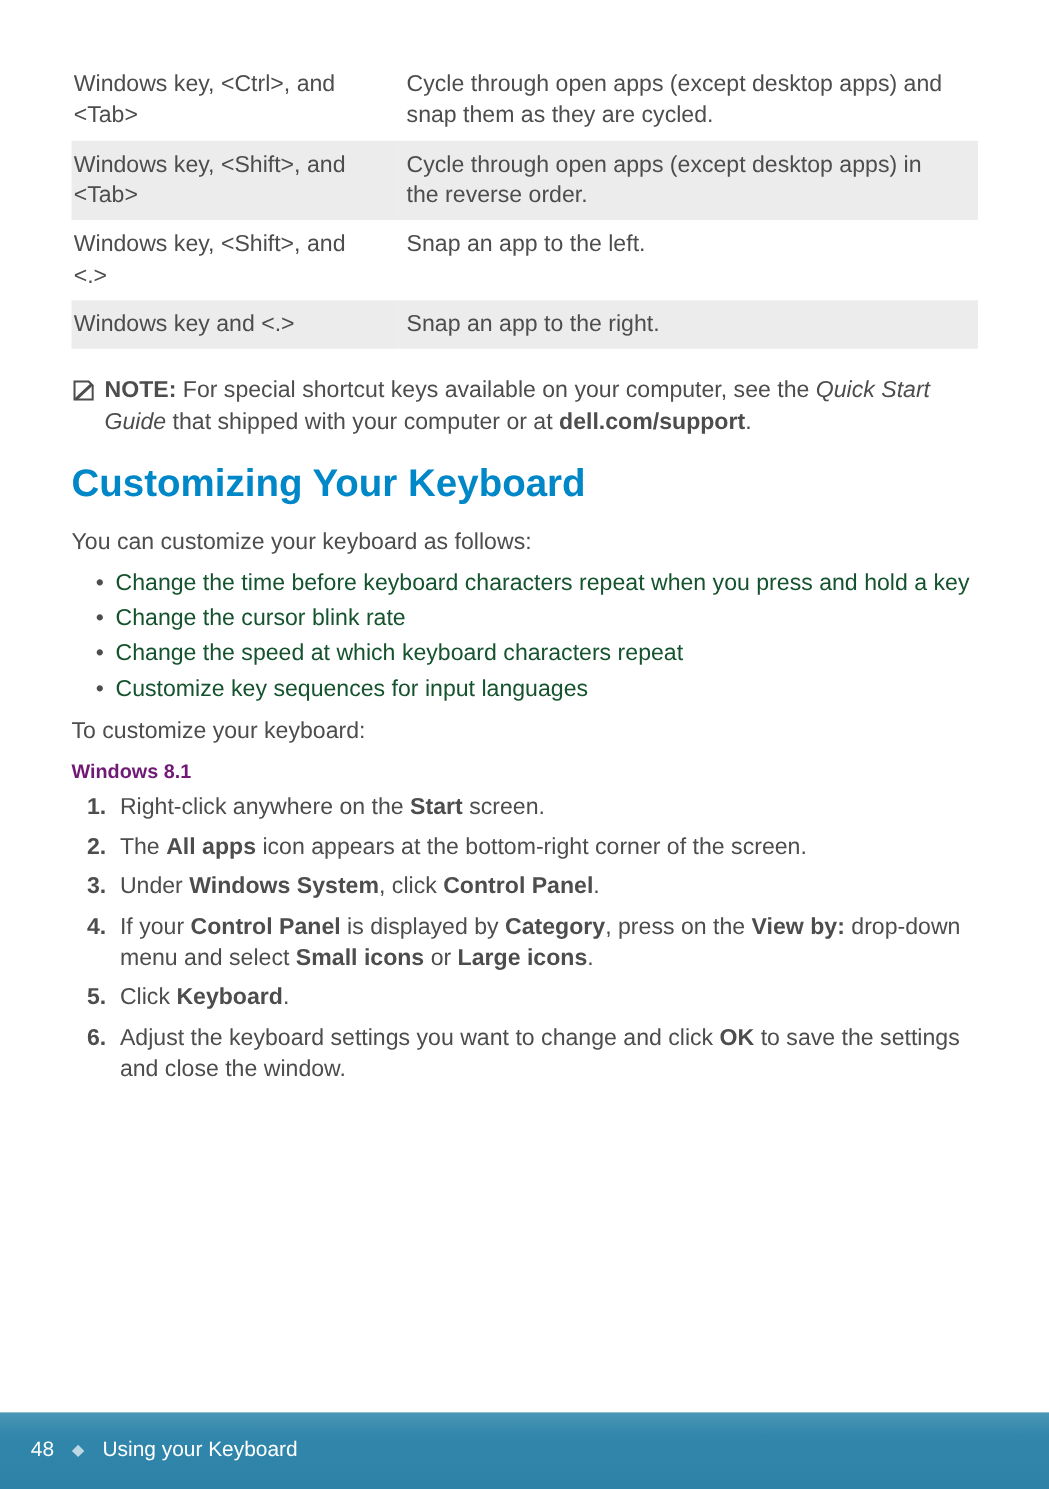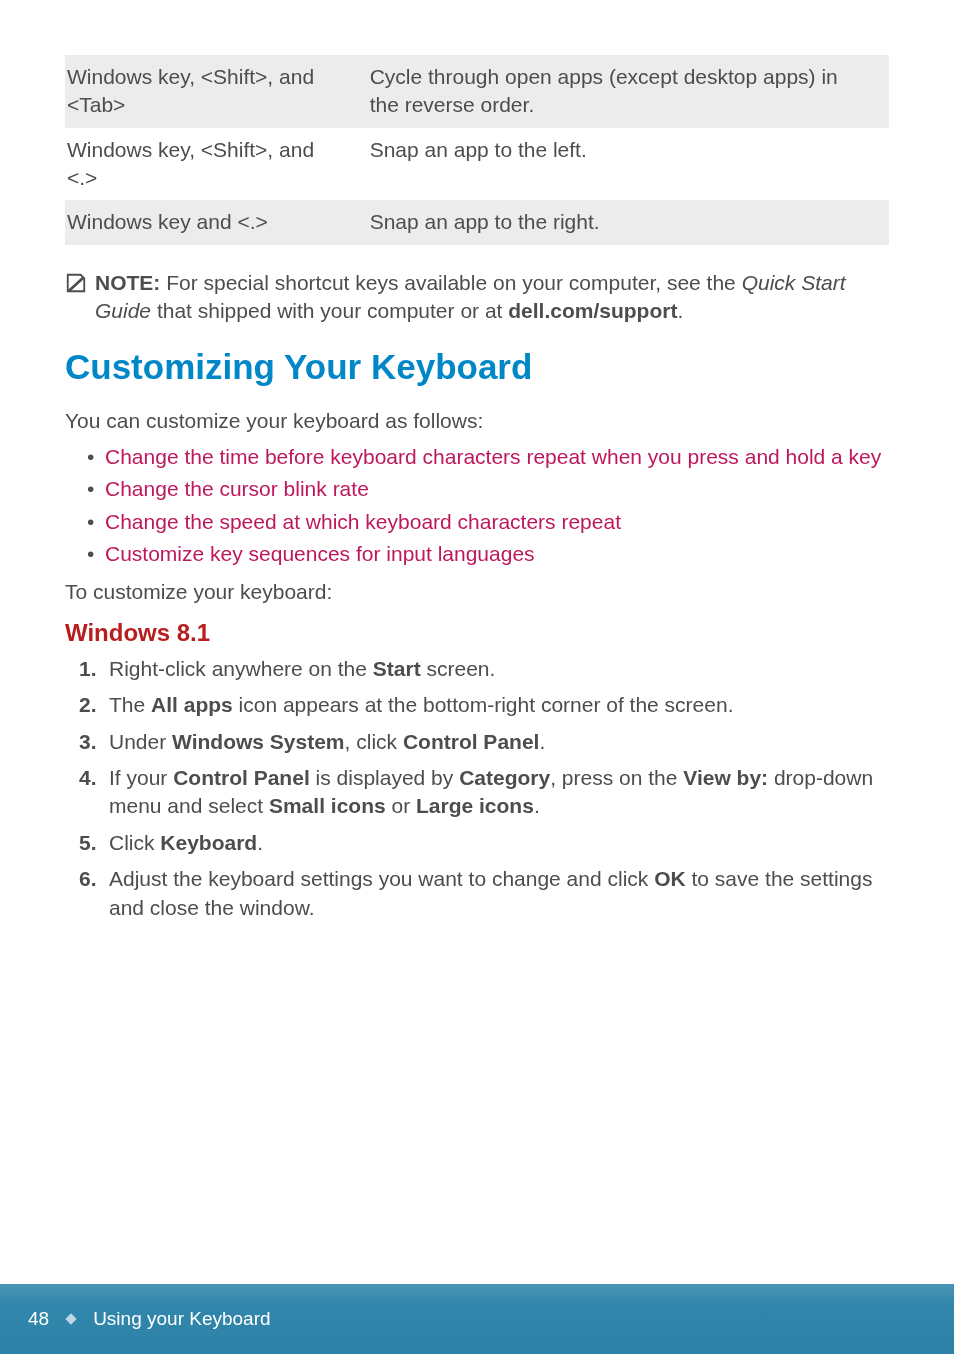--- a/index.html
+++ b/index.html
@@ -50,29 +50,29 @@
     font-weight: 600;
     font-size: 35px;
     margin: 18px 0 16px 0;
   }
   p.body-text { color: #4d4d4d; margin-bottom: 8px; }
   ul.bullets { list-style: none; padding-left: 40px; margin-bottom: 10px; }
   ul.bullets li {
     position: relative;
     padding-left: 0;
     margin-bottom: 4px;
-    color: #be185d;
+    color: #14532d;
   }
   ul.bullets li::before {
     content: "•";
     position: absolute;
     left: -18px;
     color: #4d4d4d;
   }
-  h3.subheading { font-weight: 700; color: #b91c1c; margin: 10px 0 6px 0; font-size: 24px; }
+  h3.subheading { font-weight: 700; color: #701a75; margin: 10px 0 6px 0; font-size: 18px; }
   ol.steps { list-style: none; padding-left: 28px; }
   ol.steps li {
     position: relative;
     margin-bottom: 8px;
     padding-left: 16px;
     color: #4d4d4d;
   }
   ol.steps li .num {
     position: absolute;
     left: -14px;
@@ -103,20 +103,24 @@
   }
   .footer .ftitle { font-weight: 400; }
 </style>
 </head>
 <body>
 
 <div class="page-content">
 
   <table class="shortcuts">
     <tbody id="shortcuts-body">
+        <tr>
+          <td class="key-col">Windows key, &lt;Ctrl&gt;, and &lt;Tab&gt;</td>
+          <td class="desc-col">Cycle through open apps (except desktop apps) and snap them as they are cycled.</td>
+        </tr>
         <tr class="shaded">
           <td class="key-col">Windows key, &lt;Shift&gt;, and &lt;Tab&gt;</td>
           <td class="desc-col">Cycle through open apps (except desktop apps) in the reverse order.</td>
         </tr>
         <tr>
           <td class="key-col">Windows key, &lt;Shift&gt;, and &lt;.&gt;</td>
           <td class="desc-col">Snap an app to the left.</td>
         </tr>
         <tr class="shaded">
           <td class="key-col">Windows key and &lt;.&gt;</td>

